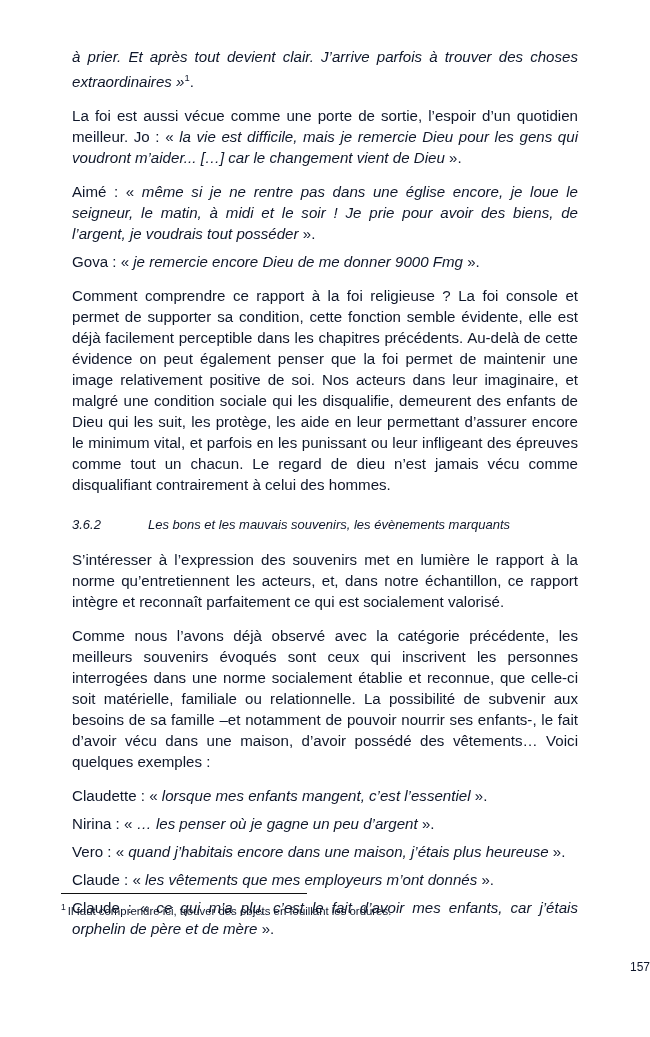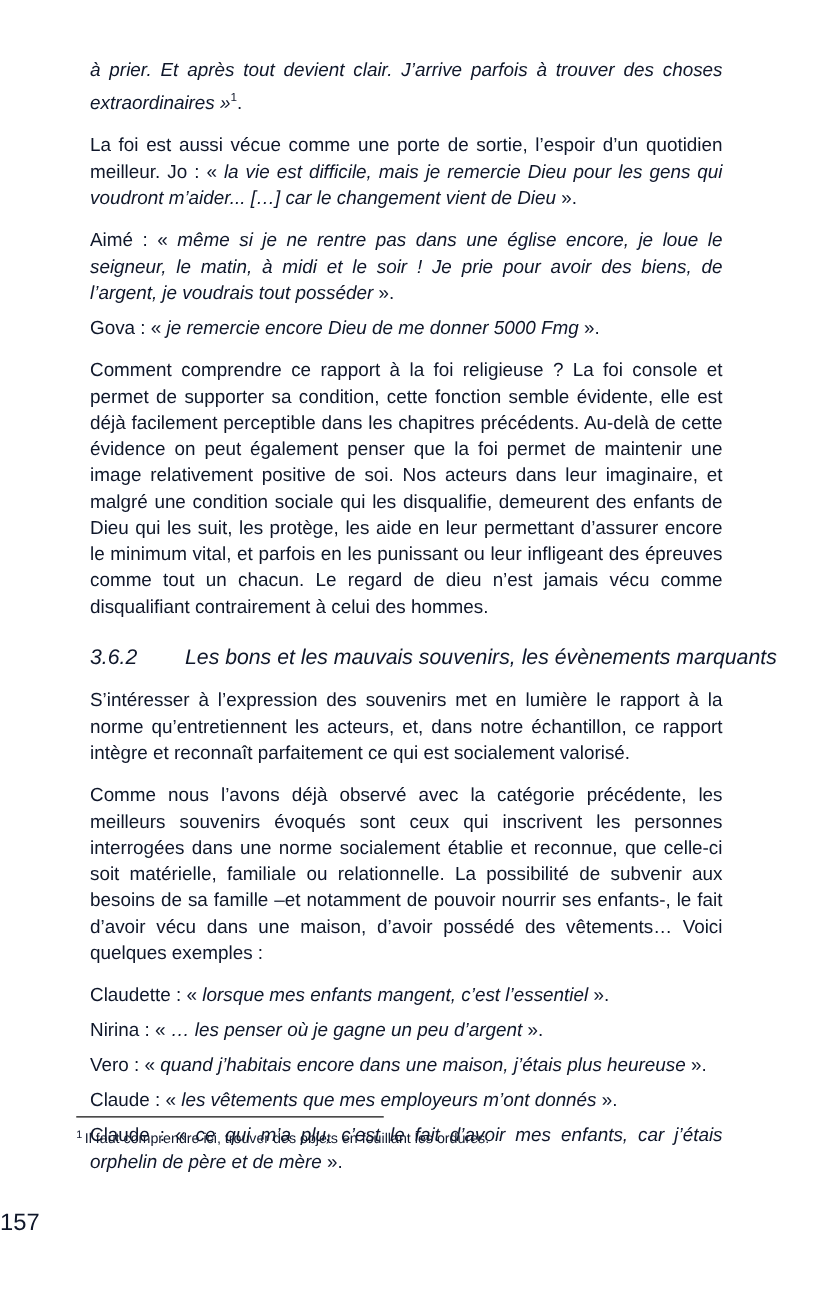--- a/index.html
+++ b/index.html
@@ -32,21 +32,21 @@
     hyphens: none;
   }
   p.tight {
     margin: 0 0 7px 0;
   }
   .it {
     font-style: italic;
   }
   h3.section {
     margin: 19px 0 14px 0;
-    font-size: 17px;
+    font-size: 13px;
     line-height: 21px;
     font-style: italic;
     font-weight: normal;
     text-align: left;
     white-space: pre;
   }
   .sec-num {
     display: inline-block;
     width: 76px;
   }
@@ -71,44 +71,43 @@
   .footnote-text sup {
     font-size: 8.6px;
     vertical-align: super;
     margin-right: 2px;
   }
   .page-number {
     position: absolute;
     left: 0;
     top: 957px;
     width: 650px;
-    text-align: left;
-    font-size: 19px;
+    text-align: right;
+    font-size: 12px;
     line-height: 20px;
-    margin-top: 12px;
   }
   sup.fnmark {
     font-size: 9.4px;
     vertical-align: super;
   }
 </style>
 </head>
 <body>
 
 <div class="page">
 
   <div class="content">
 
     <p class="body"><span class="it">à prier. Et après tout devient clair. J’arrive parfois à trouver des choses extraordinaires »</span><sup class="fnmark">1</sup><span>.</span></p>
 
     <p class="body"><span>La foi est aussi vécue comme une porte de sortie, l’espoir d’un quotidien meilleur. Jo : « </span><span class="it">la vie est difficile, mais je remercie Dieu pour les gens qui voudront m’aider... […] car le changement vient de Dieu</span><span> ».</span></p>
 
     <p class="body tight"><span>Aimé : « </span><span class="it">même si je ne rentre pas dans une église encore, je loue le seigneur, le matin, à midi et le soir ! Je prie pour avoir des biens, de l’argent, je voudrais tout posséder</span><span> ».</span></p>
 
-    <p class="body"><span>Gova : « </span><span class="it">je remercie encore Dieu de me donner 5000 Fmg</span><span> ».</span></p>
+    <p class="body"><span>Gova : « </span><span class="it">je remercie encore Dieu de me donner 9000 Fmg</span><span> ».</span></p>
 
     <p class="body">Comment comprendre ce rapport à la foi religieuse ? La foi console et permet de supporter sa condition, cette fonction semble évidente, elle est déjà facilement perceptible dans les chapitres précédents. Au-delà de cette évidence on peut également penser que la foi permet de maintenir une image relativement positive de soi. Nos acteurs dans leur imaginaire, et malgré une condition sociale qui les disqualifie, demeurent des enfants de Dieu qui les suit, les protège, les aide en leur permettant d’assurer encore le minimum vital, et parfois en les punissant ou leur infligeant des épreuves comme tout un chacun. Le regard de dieu n’est jamais vécu comme disqualifiant contrairement à celui des hommes.</p>
 
     <h3 class="section"><span class="sec-num">3.6.2</span><span>Les bons et les mauvais souvenirs, les évènements marquants</span></h3>
 
     <p class="body">S’intéresser à l’expression des souvenirs met en lumière le rapport à la norme qu’entretiennent les acteurs, et, dans notre échantillon, ce rapport intègre et reconnaît parfaitement ce qui est socialement valorisé.</p>
 
     <p class="body">Comme nous l’avons déjà observé avec la catégorie précédente, les meilleurs souvenirs évoqués sont ceux qui inscrivent les personnes interrogées dans une norme socialement établie et reconnue, que celle-ci soit matérielle, familiale ou relationnelle. La possibilité de subvenir aux besoins de sa famille –et notamment de pouvoir nourrir ses enfants-, le fait d’avoir vécu dans une maison, d’avoir possédé des vêtements… Voici quelques exemples :</p>
 
     <p class="body tight"><span>Claudette : « </span><span class="it">lorsque mes enfants mangent, c’est l’essentiel</span><span> ».</span></p>

